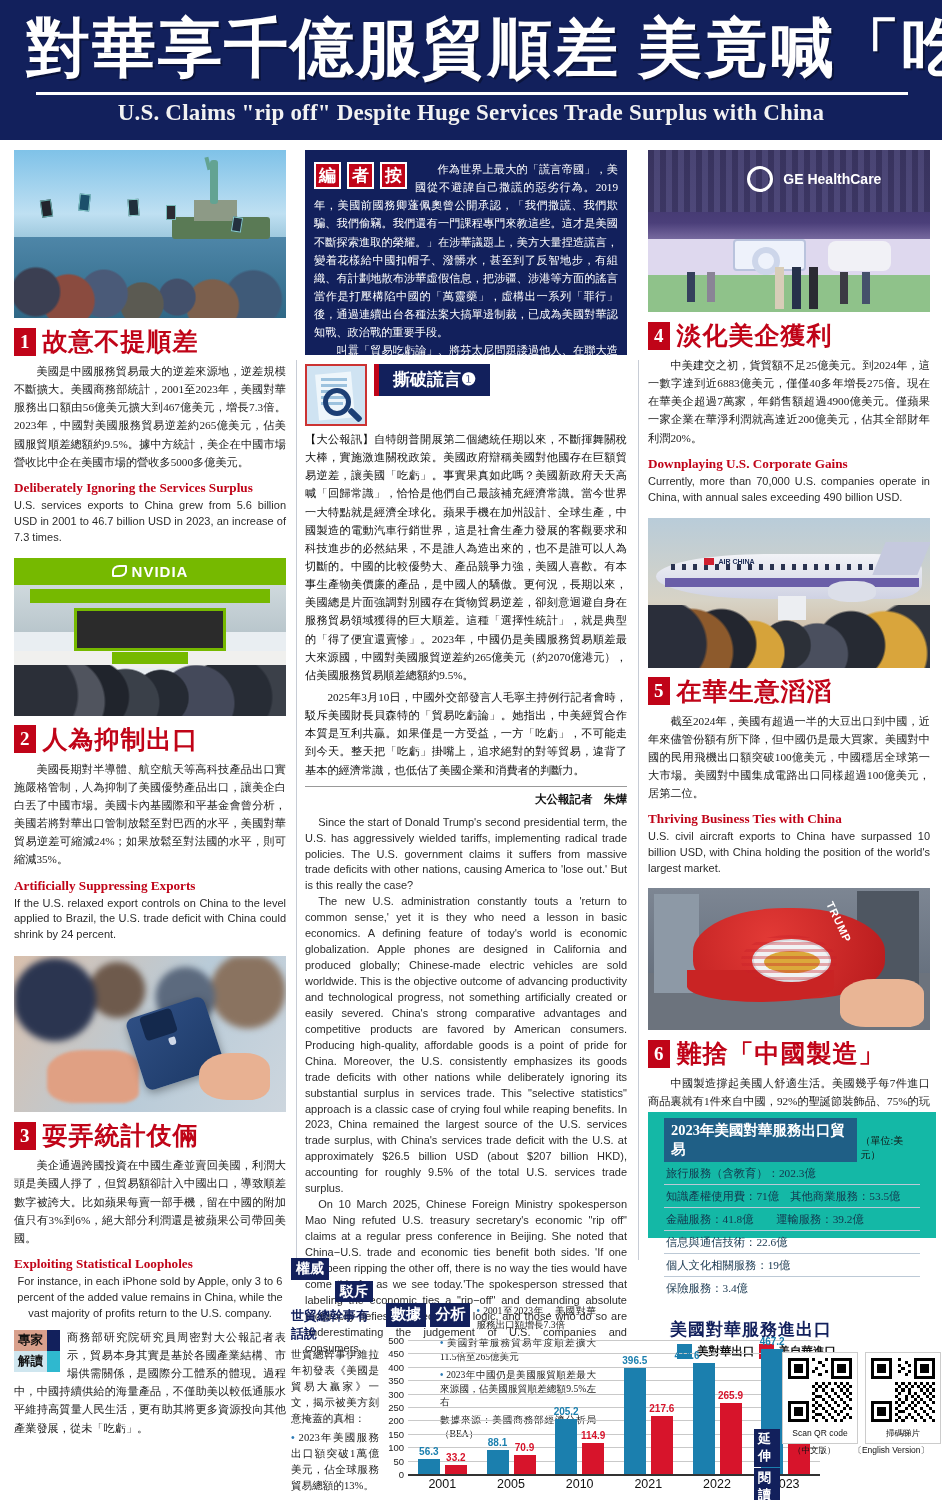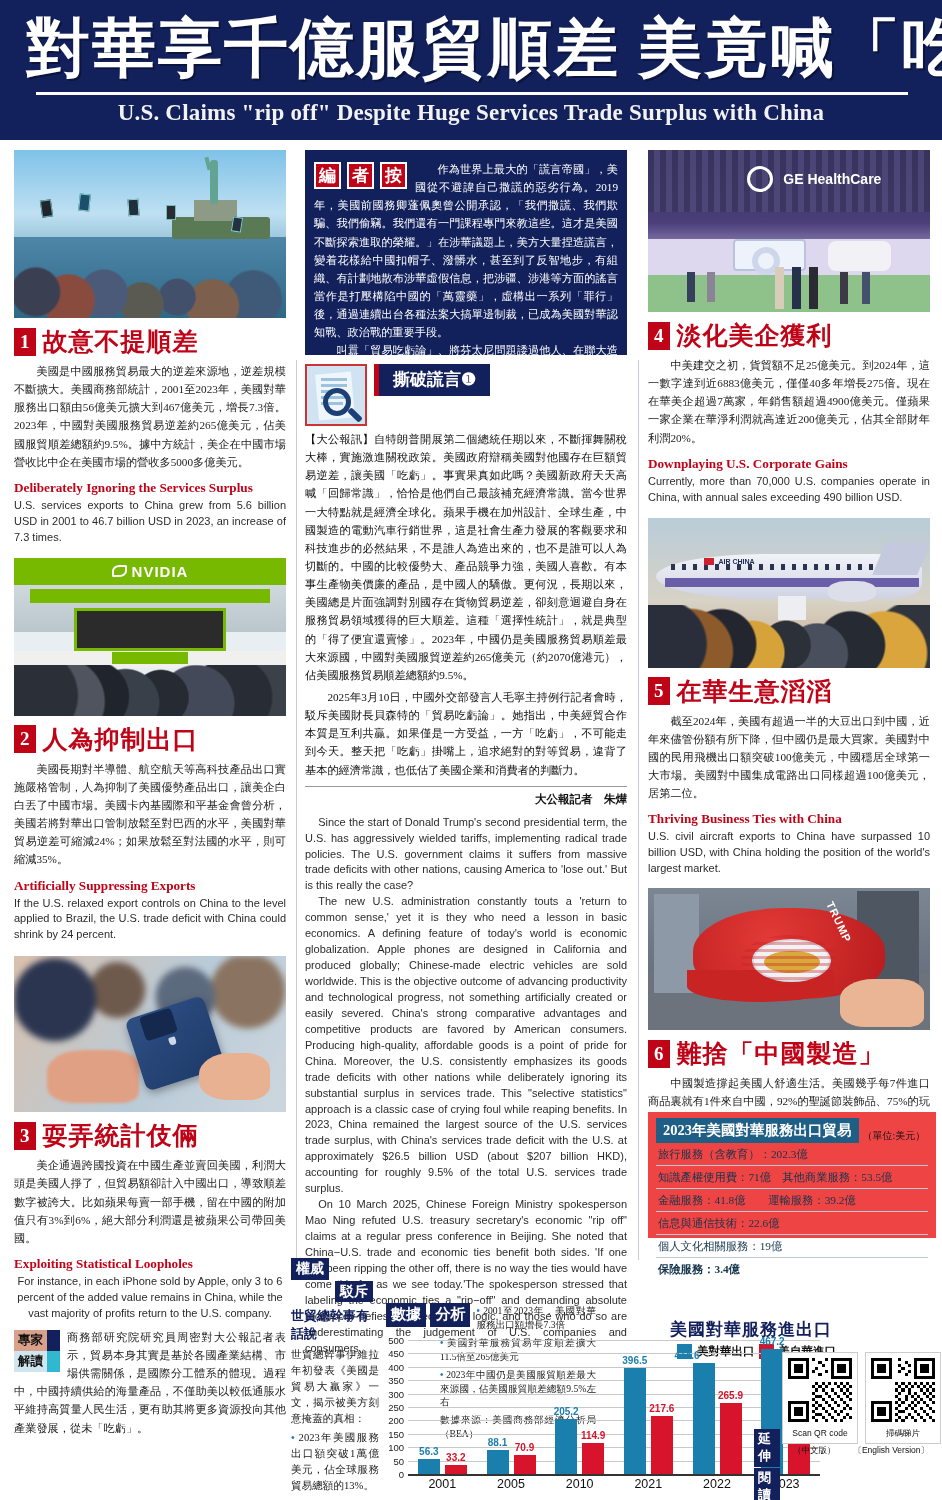--- a/index.html
+++ b/index.html
@@ -191,21 +191,21 @@
   .bar-lbl { position:absolute; font-size:10px; font-weight:bold; text-align:center;
     font-family:"Liberation Sans","DejaVu Sans",sans-serif; white-space:nowrap; }
   .xtick { position:absolute; font-size:12.5px; color:#111; text-align:center;
     font-family:"Liberation Sans","DejaVu Sans",sans-serif; }
   .unit-vert {
     position:absolute; writing-mode:vertical-rl; font-size:11px; color:#111;
     font-family:"Liberation Serif","DejaVu Serif",serif; letter-spacing:1px;
   }
 
   
-  .svc-box { background:#ef4444; padding:6px 8px 8px; position:relative; }
+  .svc-box { background:#14b8a6; padding:6px 16px 8px; position:relative; }
   .svc-title {
     background:#1f5f86; color:#fff; font-weight:bold; font-size:14.5px;
     padding:3px 7px; display:inline-block;
     font-family:"Liberation Serif","DejaVu Serif",serif;
   }
   .svc-unit { font-size:10px; color:#111; font-family:"Liberation Serif","DejaVu Serif",serif; }
   .svc-row {
     font-size:11.3px; color:#14344d; padding:3.5px 2px;
     border-bottom:1px solid #bcc9d6;
     font-family:"Liberation Serif","DejaVu Serif",serif;
@@ -480,21 +480,21 @@
   <div class="svc-box" style="position:absolute;left:648px;top:1112px;width:288px;height:126px;">
     <div style="display:flex;align-items:flex-end;gap:4px;">
       <span class="svc-title">2023年美國對華服務出口貿易</span>
       <span class="svc-unit">（單位:美元）</span>
     </div>
     <div class="svc-row">旅行服務（含教育）：202.3億</div>
     <div class="svc-row">知識產權使用費：71億　其他商業服務：53.5億</div>
     <div class="svc-row">金融服務：41.8億　　運輸服務：39.2億</div>
     <div class="svc-row">信息與通信技術：22.6億</div>
     <div class="svc-row">個人文化相關服務：19億</div>
-    <div class="svc-row" style="border-bottom:none;font-weight:bold;">保險服務：3.4億</div>
+    <div class="svc-row" style="border-bottom:none;">保險服務：3.4億</div>
   </div>
 
   <div style="position:absolute;left:291px;top:1258px;width:88px;">
     <div>
       <div class="auth-badge">權威</div><br>
       <div class="auth-badge" style="margin-top:1px;margin-left:44px;">駁斥</div>
     </div>
     <div class="auth-head">世貿總幹事有話說</div>
     <div class="auth-p">世貿總幹事伊維拉年初發表《美國是貿易大贏家》一文，揭示被美方刻意掩蓋的真相：</div>
     <div class="auth-p dot">2023年美國服務出口額突破1萬億美元，佔全球服務貿易總額的13%。</div>

